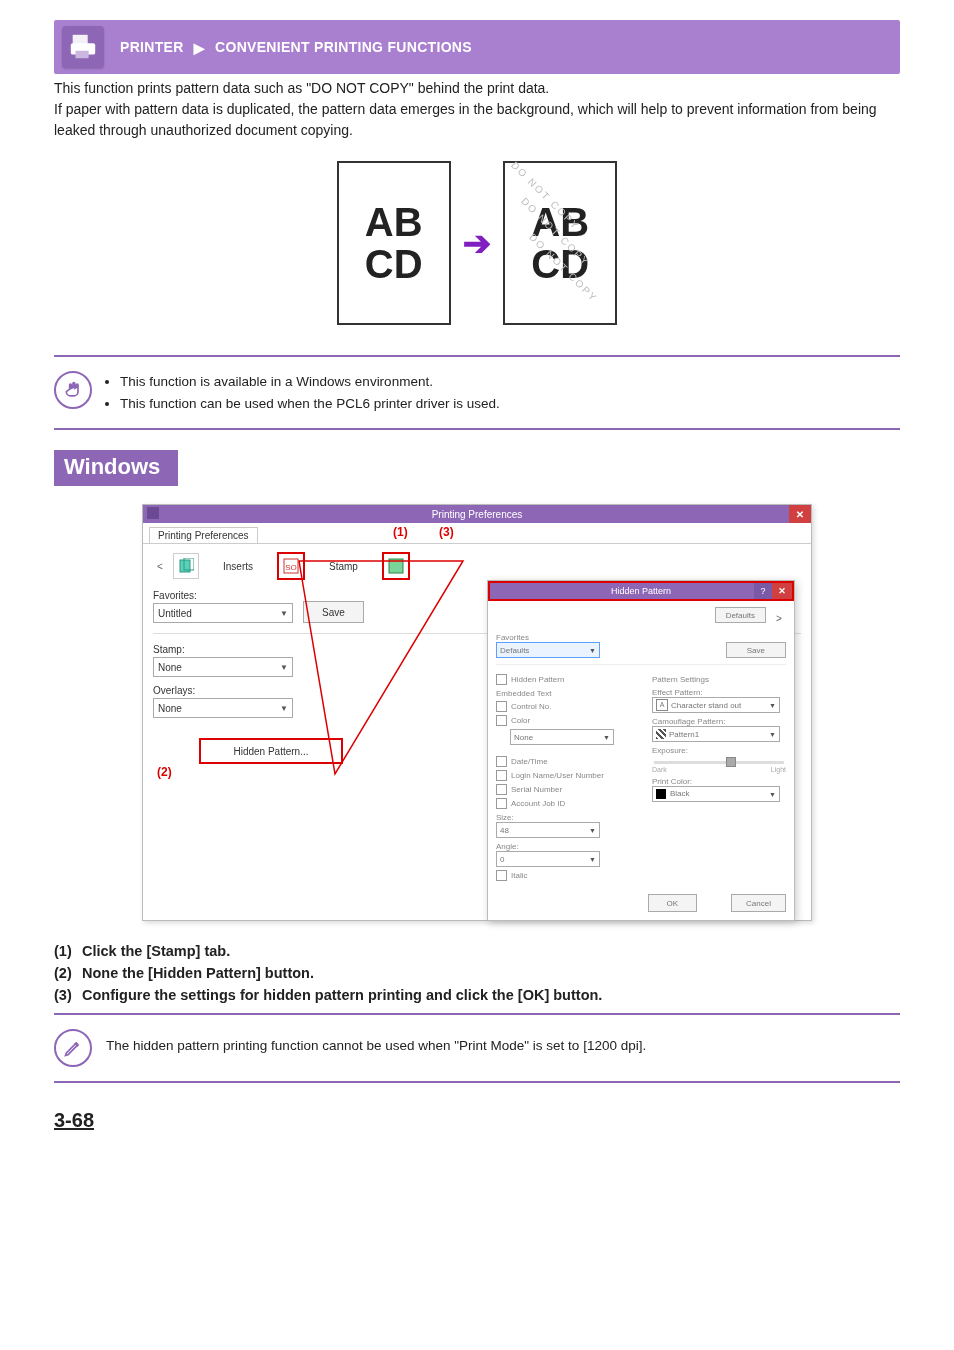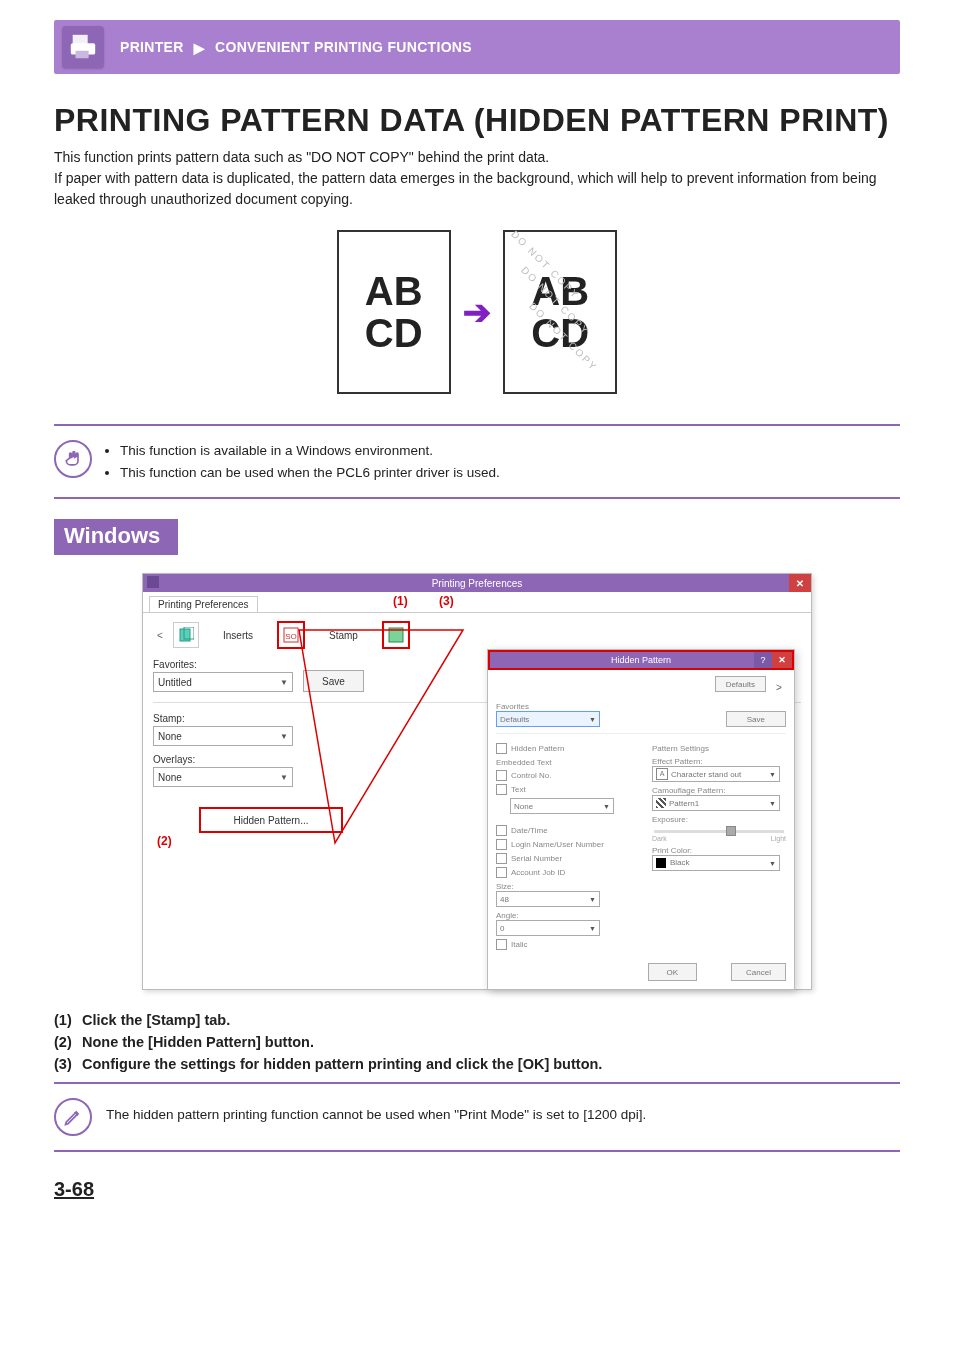--- a/index.html
+++ b/index.html
@@ -314,21 +314,20 @@
         </svg>
     </div>
     <div class="breadcrumb">
       <span class="bc-section">PRINTER</span>
       <span class="bc-arrow">▶</span>
       <span class="bc-sub">CONVENIENT PRINTING FUNCTIONS</span>
     </div>
   </div>
 
   
-  <h1 class="page-title">PRINTING PATTERN DATA (HIDDEN PATTERN PRINT)</h1>
   <p class="intro" style="white-space:pre-line;">This function prints pattern data such as "DO NOT COPY" behind the print data.
 If paper with pattern data is duplicated, the pattern data emerges in the background, which will help to prevent information from being leaked through unauthorized document copying.</p>
 
   
   <div class="illustration">
     <div class="sheet">
       <div><span>AB</span><br><span>CD</span></div>
     </div>
     <div class="illus-arrow">➔</div>
     <div class="sheet">
@@ -472,21 +471,21 @@
                     <span class="box"></span>
                     <span>Hidden Pattern</span>
                   </div>
                 <div class="tiny-head">Embedded Text</div>
                 <div class="chk">
                     <span class="box"></span>
                     <span>Control No.</span>
                   </div>
                 <div class="chk">
                     <span class="box"></span>
-                    <span>Text</span>
+                    <span>Color</span>
                   </div>
                 <div class="mini-combo" style="margin-left:14px;">
                   <span>None</span>
                     <span class="dd">▼</span>
                 </div>
                 <div style="height:8px;"></div>
                 <div class="chk">
                     <span class="box"></span>
                     <span>Date/Time</span>
                   </div>

